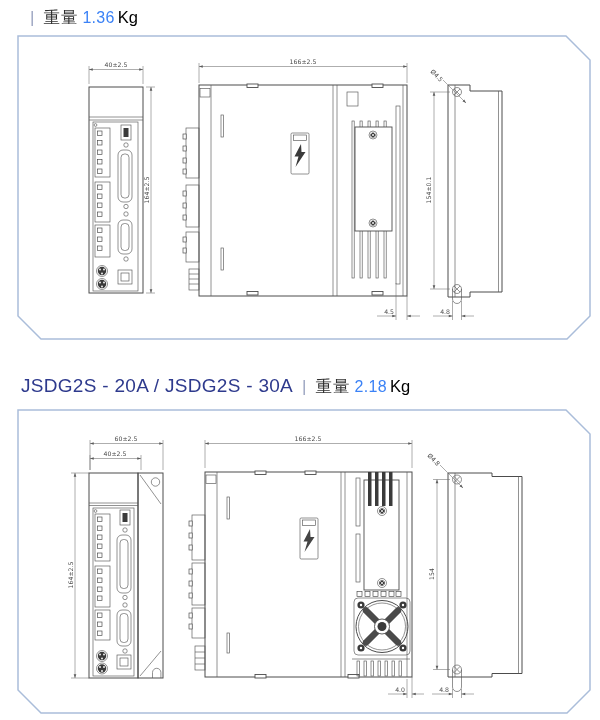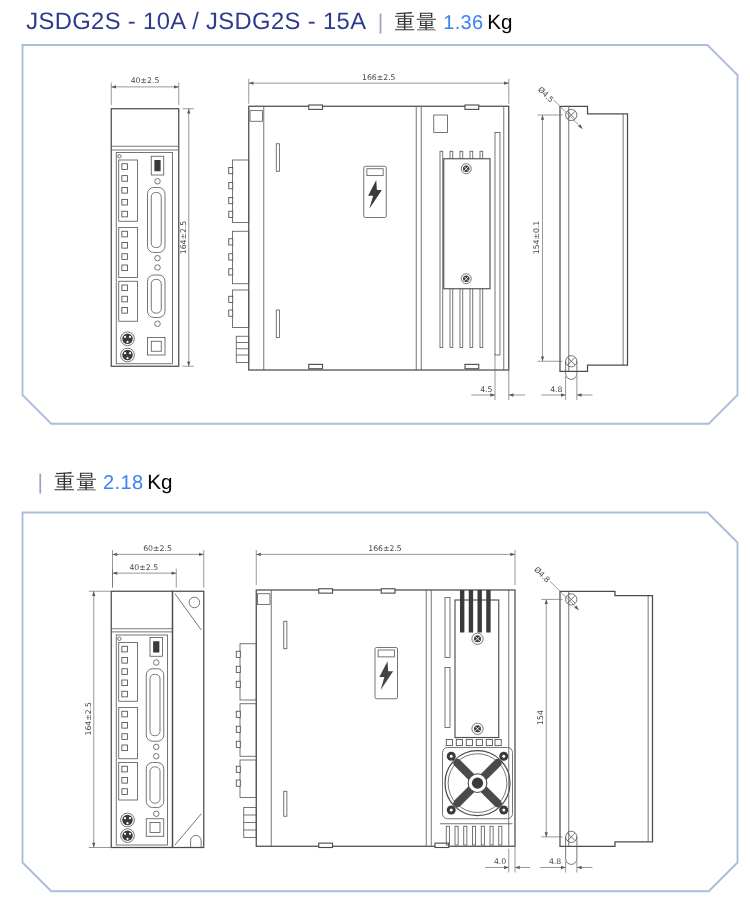--- a/index.html
+++ b/index.html
@@ -20,21 +20,20 @@
   .dk{fill:#3a3a3a;stroke:none}
   .wline{stroke:#fff;stroke-width:.7;fill:none}
   text.dim{font:6.2px "DejaVu Sans",sans-serif;fill:#4a4a4a}
 </style>
 </head>
 <body>
 
 <div class="page">
 
   <div class="sec-title" style="top:7px">
-    <span class="model">JSDG2S - 10A / JSDG2S - 15A</span>
     <span class="sep">|</span>
     <span class="wlabel">重量</span>
     <span class="wvalue">1.36</span>
     <span class="wunit">Kg</span>
   </div>
 
   <svg width="600" height="312" viewBox="0 0 600 312" style="top:33px">
     <defs>
       <marker id="ar1" viewBox="0 0 10 10" refX="9.5" refY="5" markerWidth="8" markerHeight="8" orient="auto-start-reverse">
         <path d="M1,2 L9.5,5 L1,8 Z" fill="#5a5a5a"></path>
@@ -179,20 +178,21 @@
       <text class="dim" text-anchor="middle" transform="rotate(-90 431 157)" x="431" y="157">154±0.1</text>
 
       <path class="d" d="M452.5,268 V287 M461.5,268 V287"></path>
       <line class="d" x1="433" y1="283" x2="452.5" y2="283" marker-end="url(#ar1)"></line>
       <line class="d" x1="461.5" y1="283" x2="474" y2="283" marker-start="url(#ar1)"></line>
       <text class="dim" x="450" y="280.5" text-anchor="end">4.8</text>
     </g>
   </svg>
 
   <div class="sec-title" style="top:375px">
+    <span class="model">JSDG2S - 20A / JSDG2S - 30A</span>
     <span class="sep">|</span>
     <span class="wlabel">重量</span>
     <span class="wvalue">2.18</span>
     <span class="wunit">Kg</span>
   </div>
 
   <svg width="600" height="308" viewBox="0 0 600 308" style="top:408px">
     <defs>
       <marker id="ar2" viewBox="0 0 10 10" refX="9.5" refY="5" markerWidth="8" markerHeight="8" orient="auto-start-reverse">
         <path d="M1,2 L9.5,5 L1,8 Z" fill="#5a5a5a"></path>

